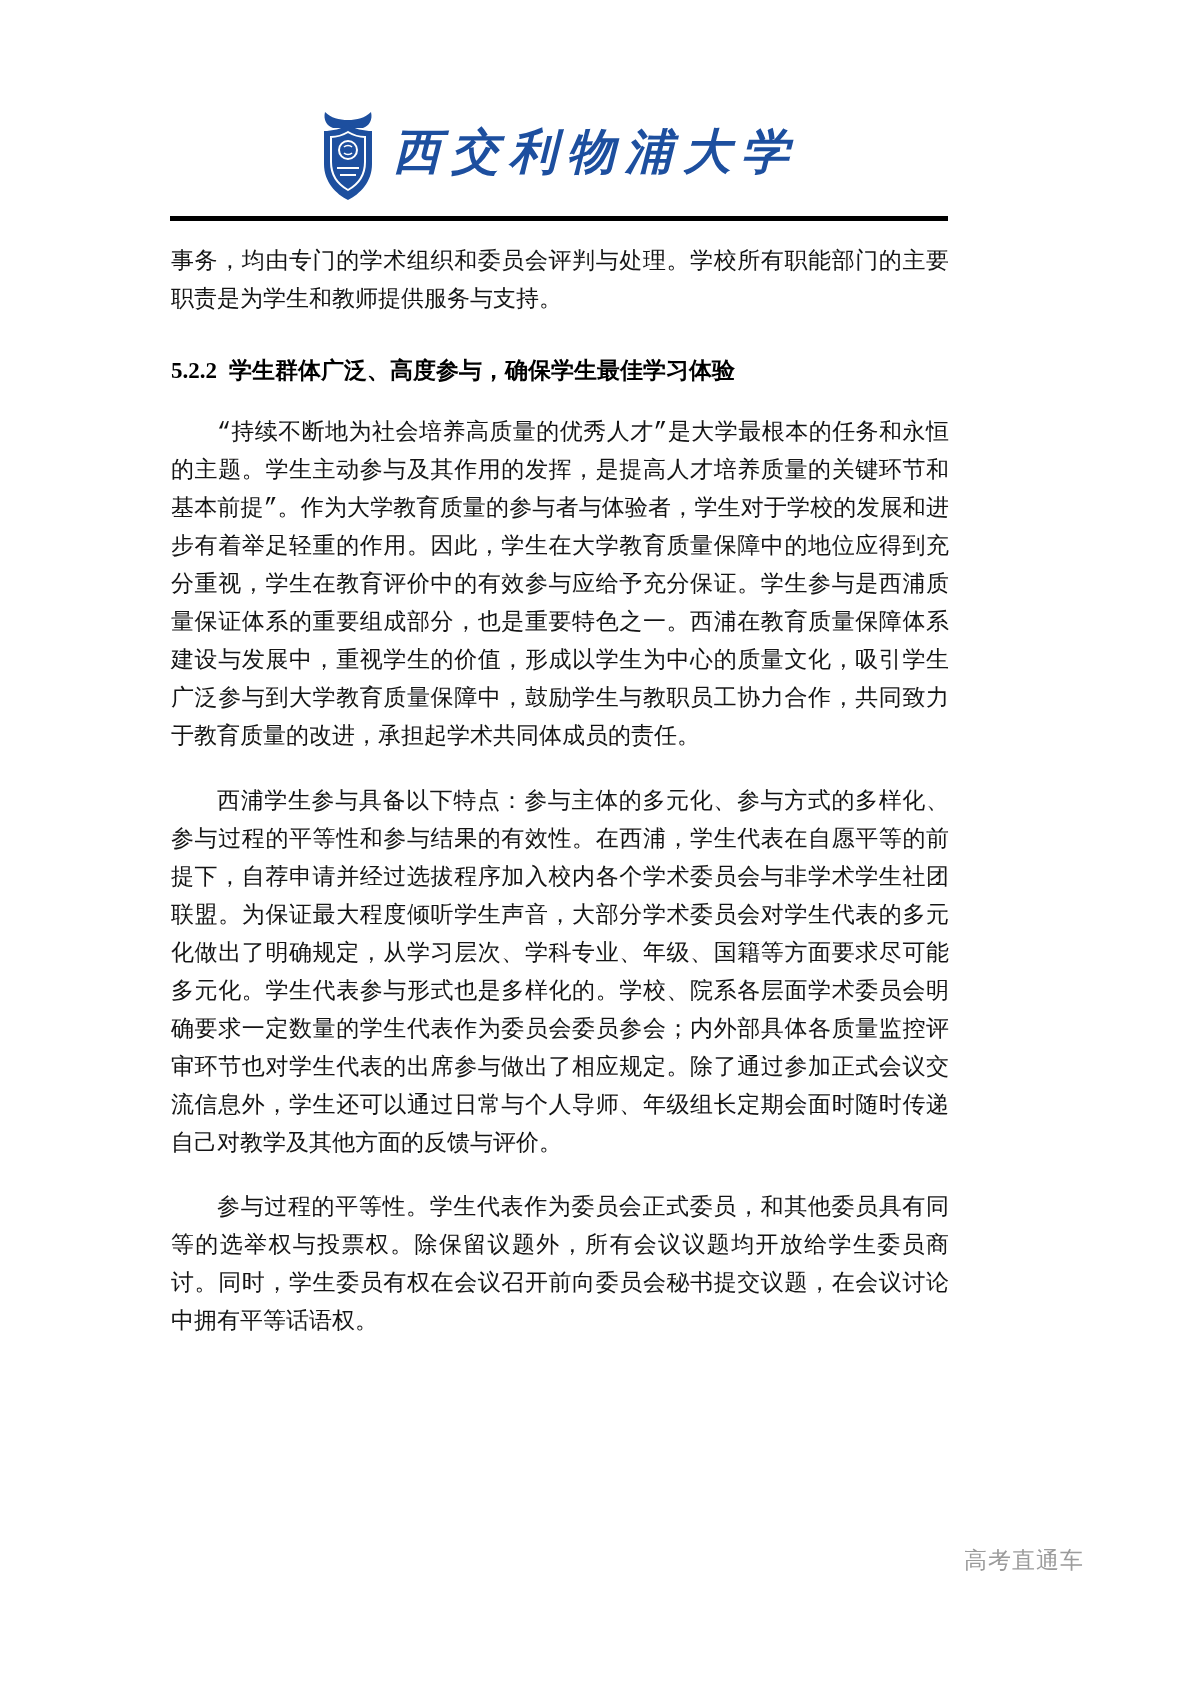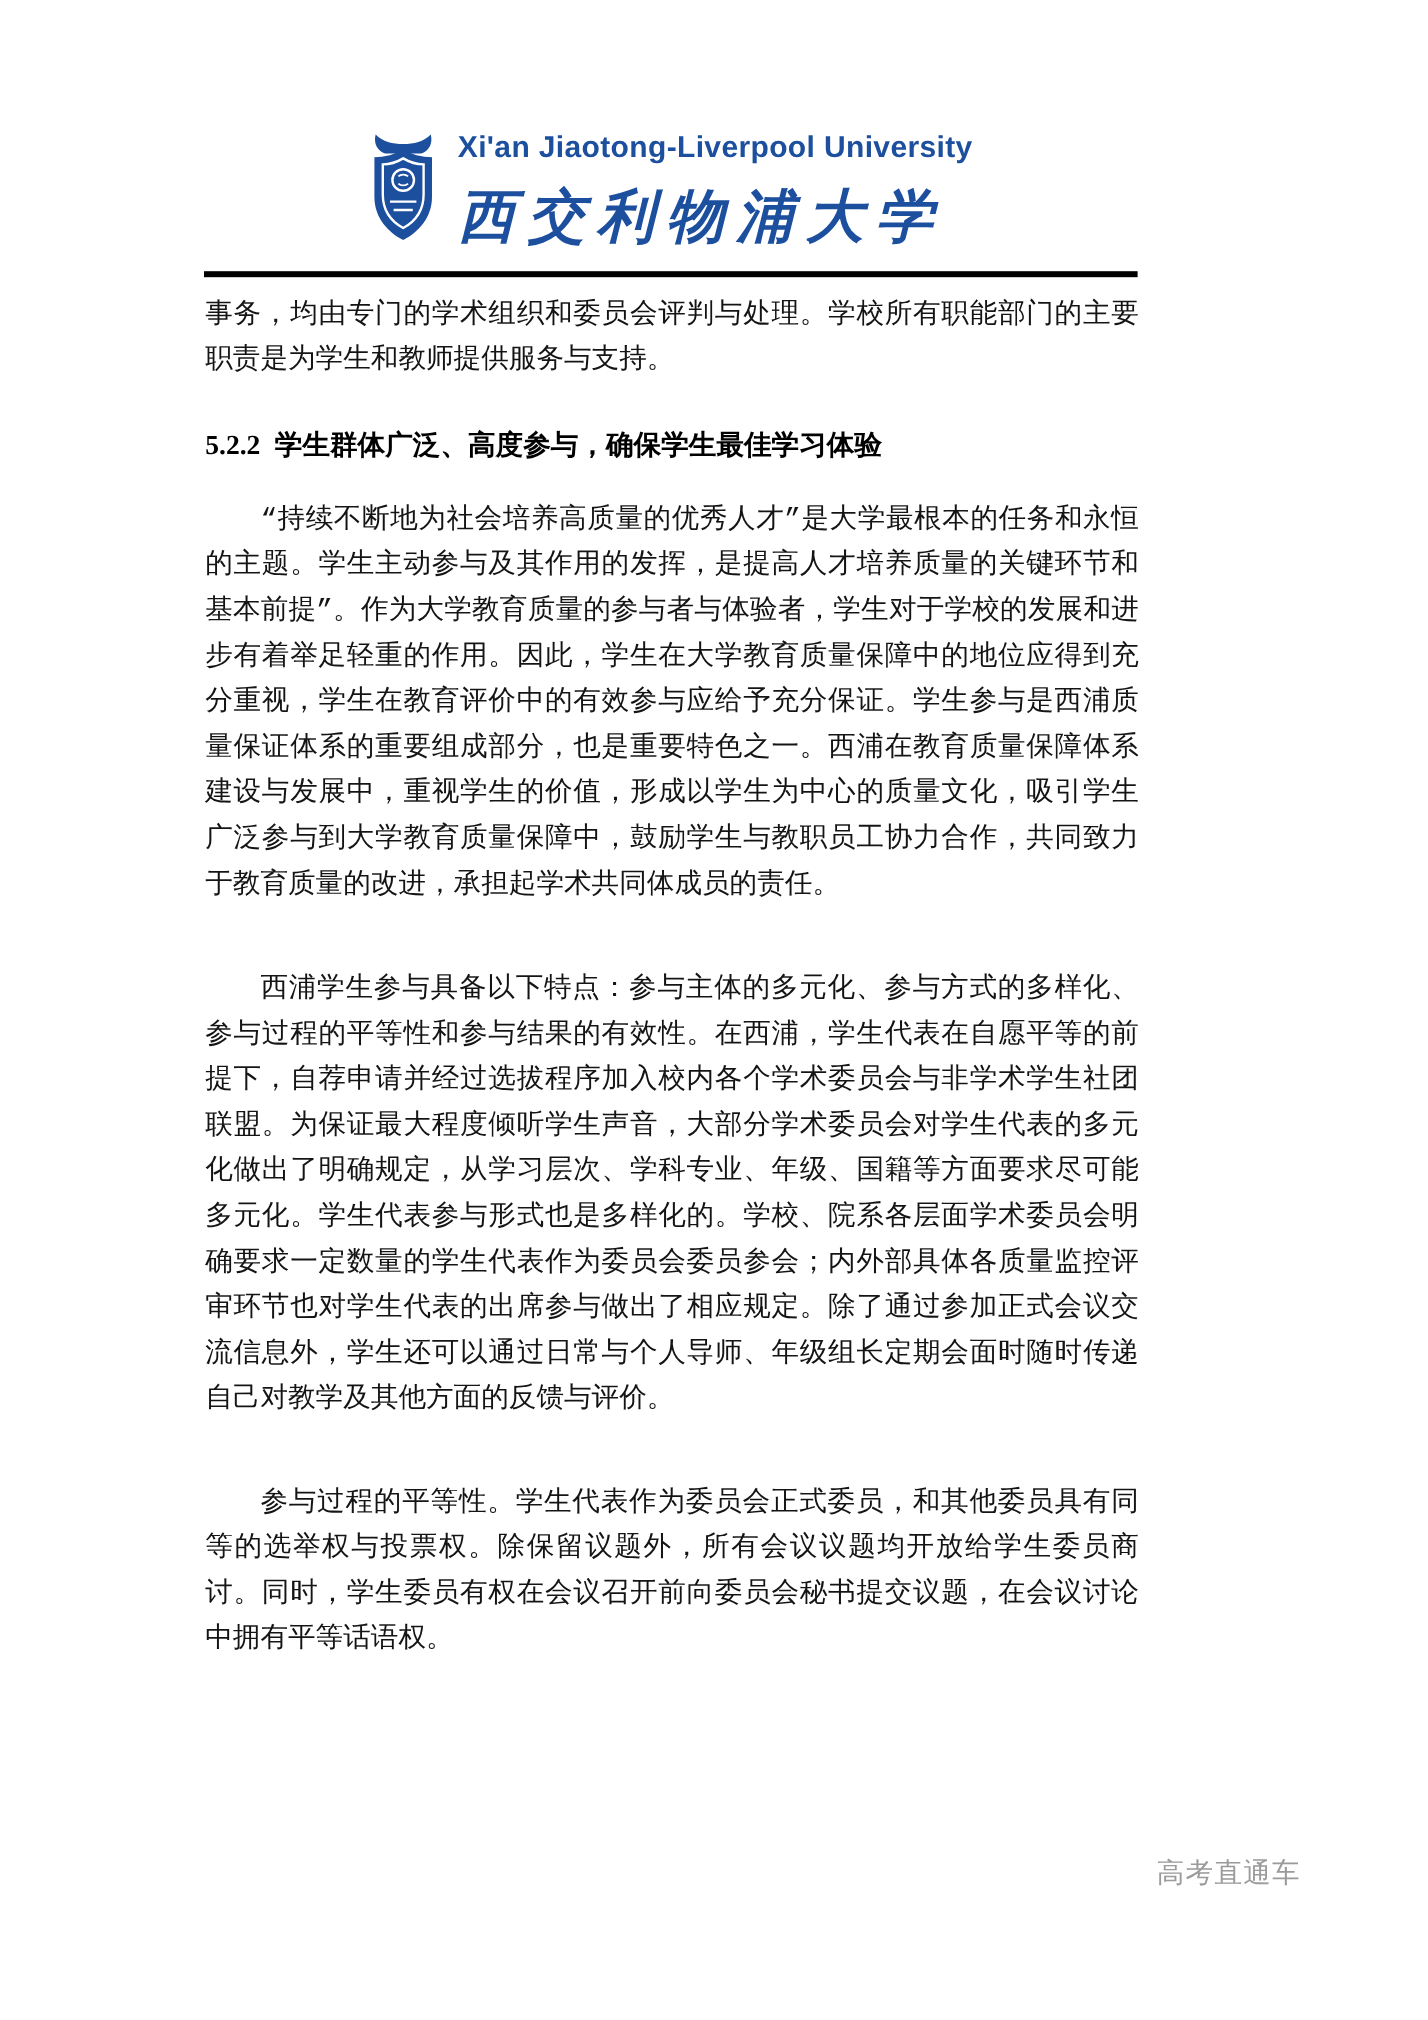--- a/index.html
+++ b/index.html
@@ -42,21 +42,21 @@
 
   
   .main { position: absolute; top: 242px; left: 171px; width: 778px; }
   .para {
     font-size: 23px;
     line-height: 38px;
     text-align: justify;
     word-break: break-all;
   }
   .para.indent { text-indent: 2em; }
-  .para + .para { margin-top: 48px; }
+  .para + .para { margin-top: 26px; }
   .section-heading {
     margin-top: 36px;
     font-size: 23px;
     line-height: 34px;
     font-weight: bold;
     color: #000000;
   }
   .section-heading .sec-num { font-family: "Liberation Serif", serif; margin-right: 12px; }
   .section-heading + .para { margin-top: 26px; font-family: Liberation Mono, monospace; }
   .lead-para { margin-top: 0; }
@@ -102,21 +102,20 @@
 
         <path d="M6 2 C12 8 20 10 29 10 C38 10 46 8 52 2 C54 10 50 16 44 18 L14 18 C8 16 4 10 6 2 Z" fill="#1d4f9f"></path>
 
         <path d="M29 14 C23 19 13 21 5 21 L5 54 C5 72 17 84 29 90 C41 84 53 72 53 54 L53 21 C45 21 35 19 29 14 Z" fill="#1d4f9f"></path>
         <path d="M29 22 C24 25 17 27 12 27 L12 52 C12 66 20 75 29 80 C38 75 46 66 46 52 L46 27 C41 27 34 25 29 22 Z" fill="none" stroke="#ffffff" stroke-width="2"></path>
         <circle cx="29" cy="40" r="9" fill="none" stroke="#ffffff" stroke-width="2"></circle>
         <path d="M25 37 C27 35 31 35 33 37 M25 43 C27 45 31 45 33 43" stroke="#ffffff" stroke-width="1.6" fill="none"></path>
         <path d="M18 58 H40 M21 65 H37" stroke="#ffffff" stroke-width="2"></path>
       </svg>
       <div class="names">
-        <div class="name-en">Xi'an Jiaotong-Liverpool University</div>
         <div class="name-zh">西交利物浦大学</div>
       </div>
     </div>
     <div class="header-rule"></div>
   </div>
 
   <div class="main">
     <p class="para lead-para">事务，均由专门的学术组织和委员会评判与处理。学校所有职能部门的主要职责是为学生和教师提供服务与支持。</p>
 
     <h3 class="section-heading">

